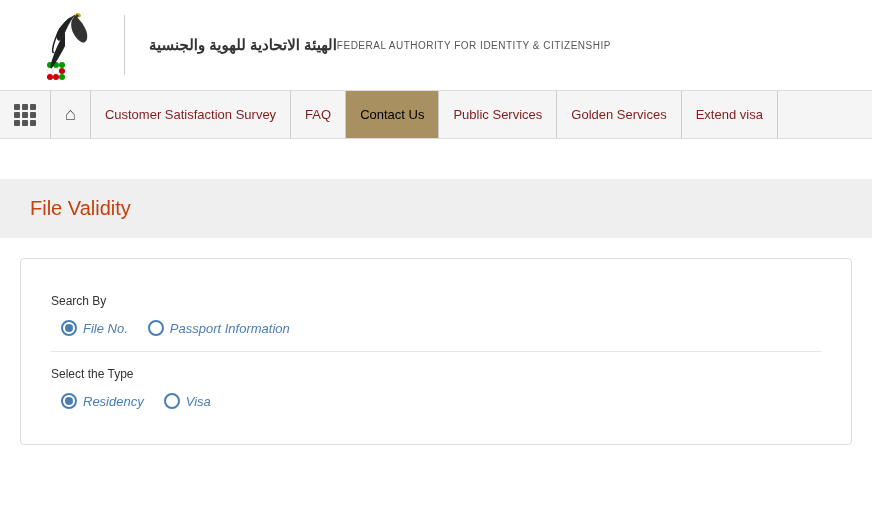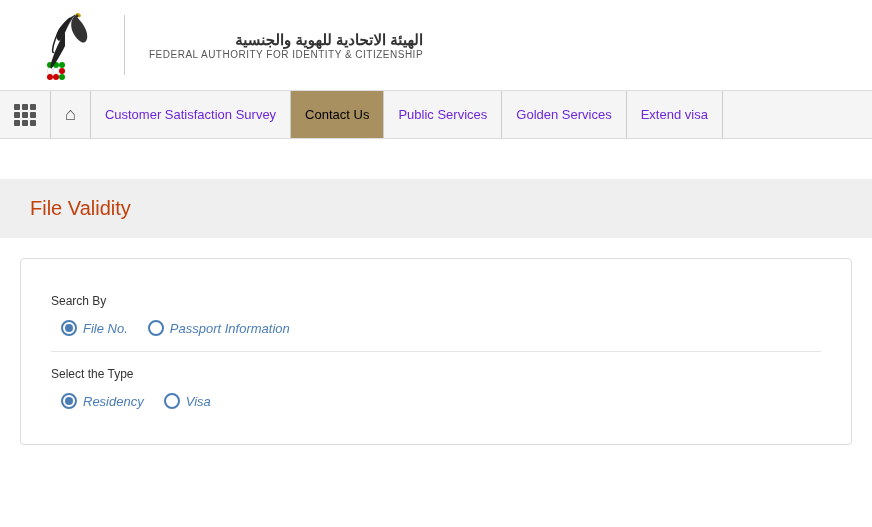--- a/index.html
+++ b/index.html
@@ -23,22 +23,22 @@
       height: 70px;
     }
     .logo-divider {
       width: 1px;
       height: 60px;
       background: #ccc;
       margin: 0 12px;
     }
     .logo-text {
       display: flex;
-      flex-direction: column;
-      align-items: flex-end;
+      flex-direction: row;
+      align-items: center;
     }
     .logo-arabic {
       font-size: 15px;
       color: #333;
       font-weight: bold;
       direction: rtl;
     }
     .logo-english {
       font-size: 10px;
       color: #555;
@@ -85,21 +85,21 @@
     }
     .home-icon {
       font-size: 18px;
       color: #555;
     }
     .nav-item {
       display: flex;
       align-items: center;
       padding: 0 14px;
       font-size: 13px;
-      color: #6d28d9;
+      color: #7f1d1d;
       cursor: pointer;
       border-right: 1px solid #ccc;
       white-space: nowrap;
       text-decoration: none;
     }
     .nav-item.active {
       background: #a89060;
       color: #000000;
     }
 
@@ -226,20 +226,23 @@
         <div class="grid-dot"></div>
         <div class="grid-dot"></div>
     </div>
   </div>
   <div class="nav-home">
     <span class="home-icon">⌂</span>
   </div>
   <a class="nav-item">
     <span>Customer Satisfaction Survey</span>
   </a>
+  <a class="nav-item">
+    <span>FAQ</span>
+  </a>
   <a class="nav-item active">
     <span>Contact Us</span>
   </a>
   <a class="nav-item">
     <span>Public Services</span>
   </a>
   <a class="nav-item">
     <span>Golden Services</span>
   </a>
   <a class="nav-item">

